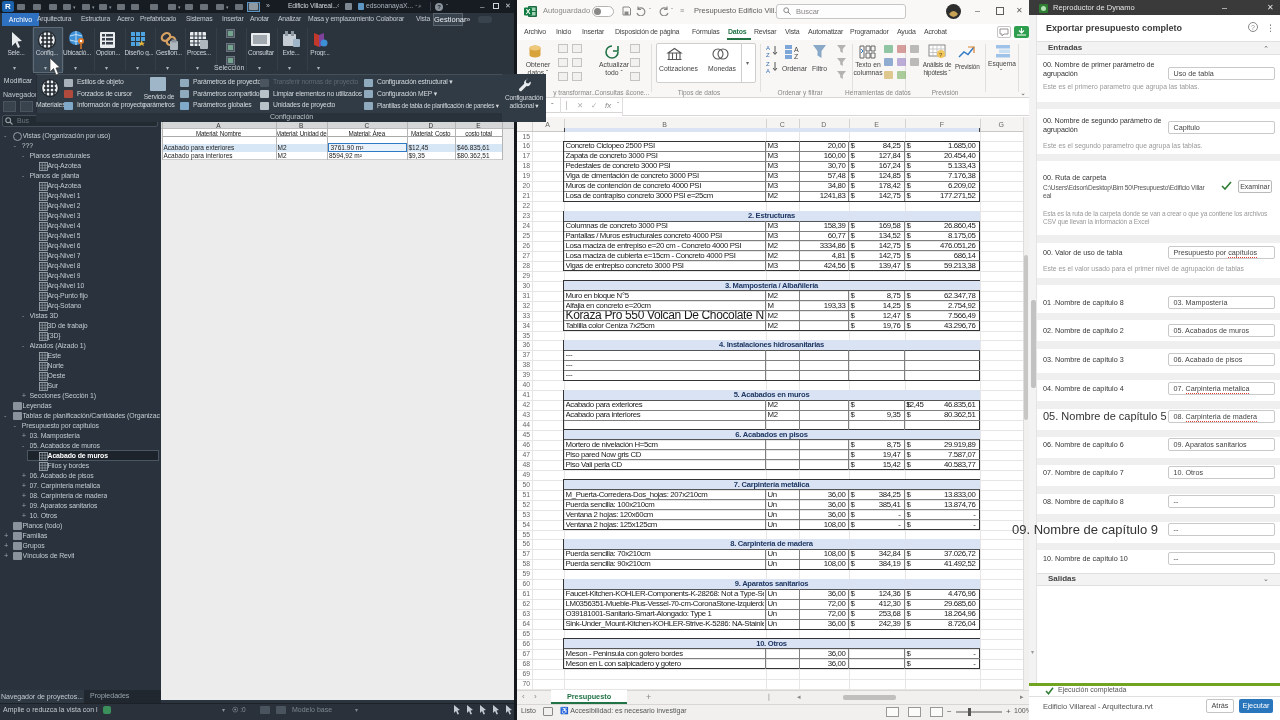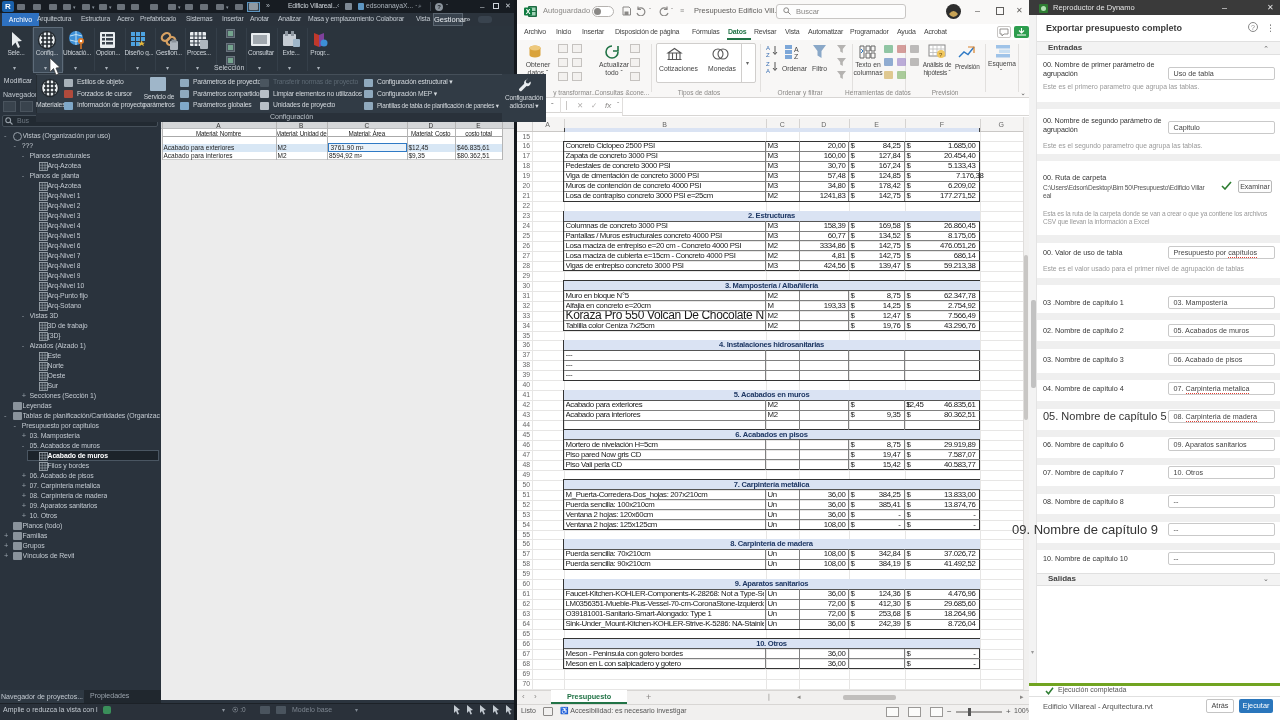--- a/index.html
+++ b/index.html
@@ -931,21 +931,21 @@
 <div style="position:absolute;left:765.0px;top:171.30px;width:1px;height:9.95px;background:#808080;"></div>
 <div style="position:absolute;left:798.5px;top:171.30px;width:1px;height:9.95px;background:#808080;"></div>
 <div style="position:absolute;left:848.0px;top:171.30px;width:1px;height:9.95px;background:#808080;"></div>
 <div style="position:absolute;left:904.0px;top:171.30px;width:1px;height:9.95px;background:#808080;"></div>
 <div style="position:absolute;left:565.5px;top:171.30px;width:198.5px;height:9.95px;overflow:hidden;white-space:nowrap;font-size:7.8px;letter-spacing:-0.35px;color:#1a1a1a;line-height:9.9px;">Viga de cimentación de concreto 3000 PSI</div>
 <div style="position:absolute;left:767.5px;top:171.30px;white-space:nowrap;font-size:7.8px;letter-spacing:-0.35px;color:#1a1a1a;line-height:9.9px;">M3</div>
 <div style="position:absolute;left:799.0px;top:171.30px;width:46.5px;text-align:right;font-size:7.8px;letter-spacing:-0.35px;color:#1a1a1a;line-height:9.9px;">57,48</div>
 <div style="position:absolute;left:850.5px;top:171.30px;font-size:7.8px;letter-spacing:-0.35px;color:#1a1a1a;line-height:9.9px;">$</div>
 <div style="position:absolute;left:848.5px;top:171.30px;width:52.0px;text-align:right;font-size:7.8px;letter-spacing:-0.35px;color:#1a1a1a;line-height:9.9px;">124,85</div>
 <div style="position:absolute;left:906.5px;top:171.30px;font-size:7.8px;letter-spacing:-0.35px;color:#1a1a1a;line-height:9.9px;">$</div>
-<div style="position:absolute;left:904.5px;top:171.30px;width:71.0px;text-align:right;font-size:7.8px;letter-spacing:-0.35px;color:#1a1a1a;line-height:9.9px;margin-left:8px;">7.176,38</div>
+<div style="position:absolute;left:904.5px;top:171.30px;width:71.0px;text-align:right;font-size:7.8px;letter-spacing:-0.35px;color:#1a1a1a;line-height:9.9px;">7.176,38</div>
 <div style="position:absolute;left:563.5px;top:190.70px;width:416.0px;height:1px;background:#808080;"></div>
 <div style="position:absolute;left:765.0px;top:181.25px;width:1px;height:9.95px;background:#808080;"></div>
 <div style="position:absolute;left:798.5px;top:181.25px;width:1px;height:9.95px;background:#808080;"></div>
 <div style="position:absolute;left:848.0px;top:181.25px;width:1px;height:9.95px;background:#808080;"></div>
 <div style="position:absolute;left:904.0px;top:181.25px;width:1px;height:9.95px;background:#808080;"></div>
 <div style="position:absolute;left:565.5px;top:181.25px;width:198.5px;height:9.95px;overflow:hidden;white-space:nowrap;font-size:7.8px;letter-spacing:-0.35px;color:#1a1a1a;line-height:9.9px;">Muros de contención de concreto 4000 PSI</div>
 <div style="position:absolute;left:767.5px;top:181.25px;white-space:nowrap;font-size:7.8px;letter-spacing:-0.35px;color:#1a1a1a;line-height:9.9px;">M3</div>
 <div style="position:absolute;left:799.0px;top:181.25px;width:46.5px;text-align:right;font-size:7.8px;letter-spacing:-0.35px;color:#1a1a1a;line-height:9.9px;">34,80</div>
 <div style="position:absolute;left:850.5px;top:181.25px;font-size:7.8px;letter-spacing:-0.35px;color:#1a1a1a;line-height:9.9px;">$</div>
 <div style="position:absolute;left:848.5px;top:181.25px;width:52.0px;text-align:right;font-size:7.8px;letter-spacing:-0.35px;color:#1a1a1a;line-height:9.9px;">178,42</div>
@@ -1356,21 +1356,21 @@
       <path d="M1 5 l3 3 l6 -7" stroke="#2e7d32" stroke-width="1.6" fill="none"></path>
     </svg>
   </div>
 <div style="position:absolute;left:1238px;top:179.5px;width:34px;height:13px;background:#fcfcfc;border:1px solid #b9b9b9;border-radius:2px;font-size:7px;color:#444;text-align:center;line-height:12px;">Examinar</div>
 <div style="position:absolute;left:1043px;top:209.5px;width:240px;font-size:6.6px;color:#999;line-height:8px;letter-spacing:-0.15px;white-space:nowrap;">Esta es la ruta de la carpeta donde se van a crear o que ya contiene los archivos<br>CSV que llevan la información a Excel</div>
 <div style="position:absolute;left:1037px;top:235.0px;width:243px;height:7.5px;background:#efefef;"></div>
 <div style="position:absolute;left:1043px;top:247.1px;font-size:7.2px;color:#333;font-weight:normal;white-space:nowrap;line-height:11px;">00. Valor de uso de tabla</div>
 <div style="position:absolute;left:1167.5px;top:246.0px;width:107px;height:13px;background:#fff;border:1px solid #c9c9c9;border-radius:2px;font-size:7.2px;color:#444;line-height:12px;padding-left:5px;white-space:nowrap;overflow:hidden;">Presupuesto por <span style="border-bottom:1px dotted #e03c31;">capítulos</span></div>
 <div style="position:absolute;left:1043px;top:263.9px;font-size:6.8px;color:#999;font-weight:normal;white-space:nowrap;line-height:10px;">Este es el valor usado para el primer nivel de agrupación de tablas</div>
 <div style="position:absolute;left:1037px;top:278.0px;width:243px;height:7.0px;background:#efefef;"></div>
-<div style="position:absolute;left:1043px;top:297.1px;font-size:7.2px;color:#333;font-weight:normal;white-space:nowrap;line-height:11px;">03 .Nombre de capítulo 1</div>
+<div style="position:absolute;left:1043px;top:297.1px;font-size:7.2px;color:#333;font-weight:normal;white-space:nowrap;line-height:11px;">01 .Nombre de capítulo 8</div>
 <div style="position:absolute;left:1167.5px;top:296.0px;width:107px;height:13px;background:#fff;border:1px solid #c9c9c9;border-radius:2px;font-size:7.2px;color:#444;line-height:12px;padding-left:5px;white-space:nowrap;overflow:hidden;">03. Mampostería</div>
 <div style="position:absolute;left:1037px;top:312.5px;width:243px;height:7.5px;background:#efefef;"></div>
 <div style="position:absolute;left:1043px;top:325.1px;font-size:7.2px;color:#333;font-weight:normal;white-space:nowrap;line-height:11px;">02. Nombre de capítulo 2</div>
 <div style="position:absolute;left:1167.5px;top:324.0px;width:107px;height:13px;background:#fff;border:1px solid #c9c9c9;border-radius:2px;font-size:7.2px;color:#444;line-height:12px;padding-left:5px;white-space:nowrap;overflow:hidden;">05. Acabados de muros</div>
 <div style="position:absolute;left:1037px;top:341.0px;width:243px;height:7.5px;background:#efefef;"></div>
 <div style="position:absolute;left:1043px;top:353.6px;font-size:7.2px;color:#333;font-weight:normal;white-space:nowrap;line-height:11px;">03. Nombre de capítulo 3</div>
 <div style="position:absolute;left:1167.5px;top:352.5px;width:107px;height:13px;background:#fff;border:1px solid #c9c9c9;border-radius:2px;font-size:7.2px;color:#444;line-height:12px;padding-left:5px;white-space:nowrap;overflow:hidden;">06. Acabado de pisos</div>
 <div style="position:absolute;left:1037px;top:372.5px;width:243px;height:7.5px;background:#efefef;"></div>
 <div style="position:absolute;left:1043px;top:382.6px;font-size:7.2px;color:#333;font-weight:normal;white-space:nowrap;line-height:11px;">04. Nombre de capítulo 4</div>
 <div style="position:absolute;left:1167.5px;top:381.5px;width:107px;height:13px;background:#fff;border:1px solid #c9c9c9;border-radius:2px;font-size:7.2px;color:#444;line-height:12px;padding-left:5px;white-space:nowrap;overflow:hidden;">07. <span style="border-bottom:1px dotted #e03c31;">Carpinteria metalica</span></div>

